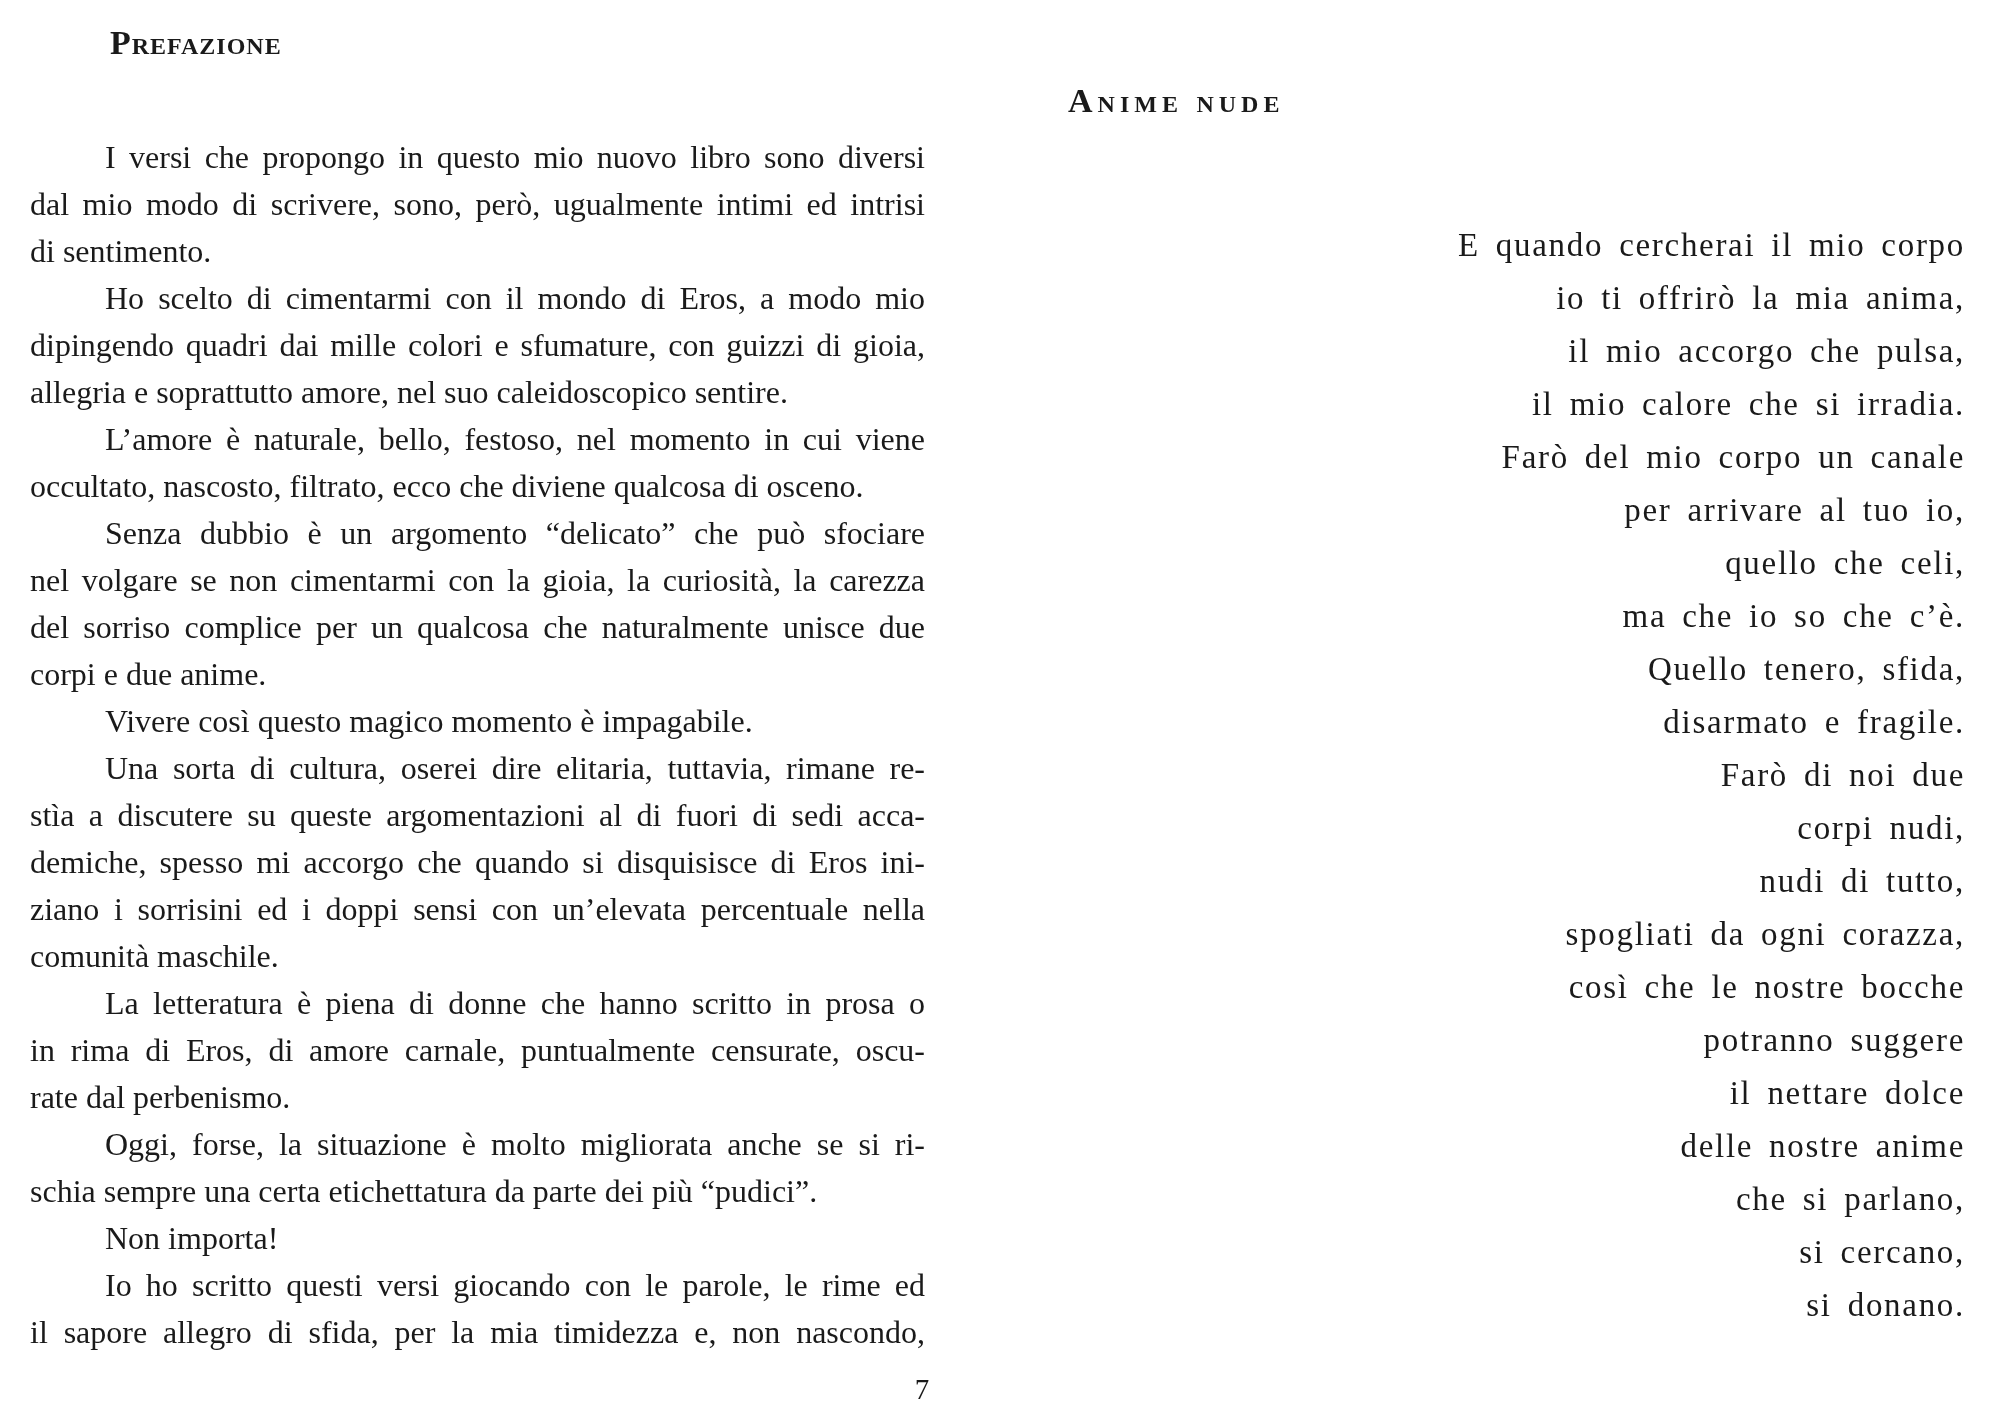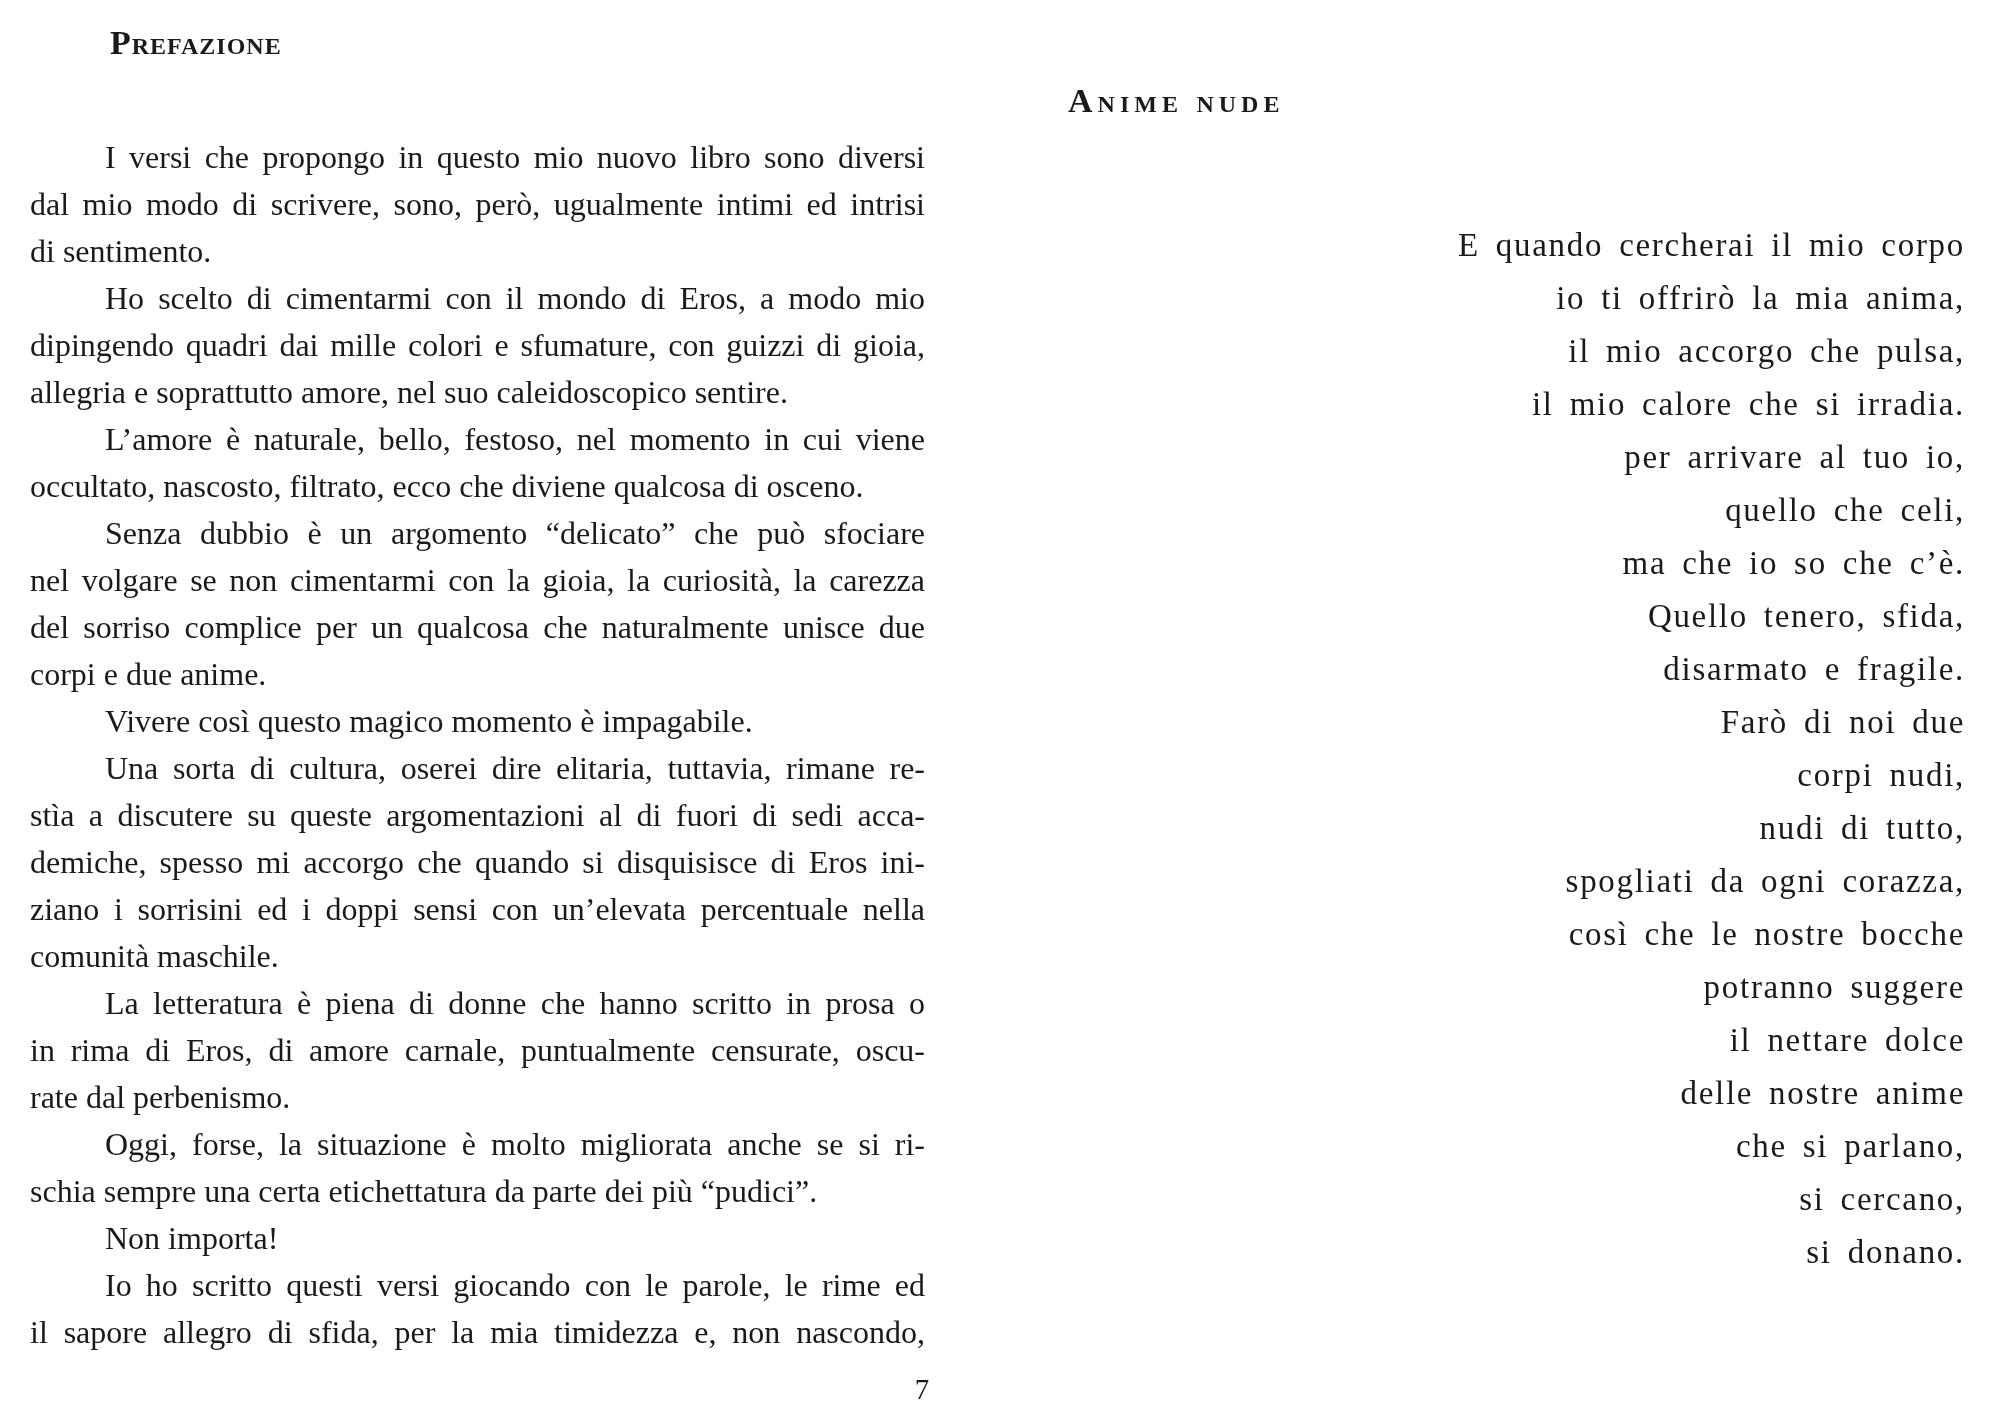--- a/index.html
+++ b/index.html
@@ -141,20 +141,21 @@
       </div>
   </section>
 
   <section class="page page-right">
     <h1 class="heading-poem">Anime nude</h1>
     <div class="poem" id="poem">
         <div class="vline">E quando cercherai il mio corpo</div>
         <div class="vline">io ti offrirò la mia anima,</div>
         <div class="vline">il mio accorgo che pulsa,</div>
         <div class="vline">il mio calore che si irradia.</div>
+        <div class="vline">Farò del mio corpo un canale</div>
         <div class="vline">per arrivare al tuo io,</div>
         <div class="vline">quello che celi,</div>
         <div class="vline">ma che io so che c’è.</div>
         <div class="vline">Quello tenero, sfida,</div>
         <div class="vline">disarmato e fragile.</div>
         <div class="vline">Farò di noi due</div>
         <div class="vline">corpi nudi,</div>
         <div class="vline">nudi di tutto,</div>
         <div class="vline">spogliati da ogni corazza,</div>
         <div class="vline">così che le nostre bocche</div>

